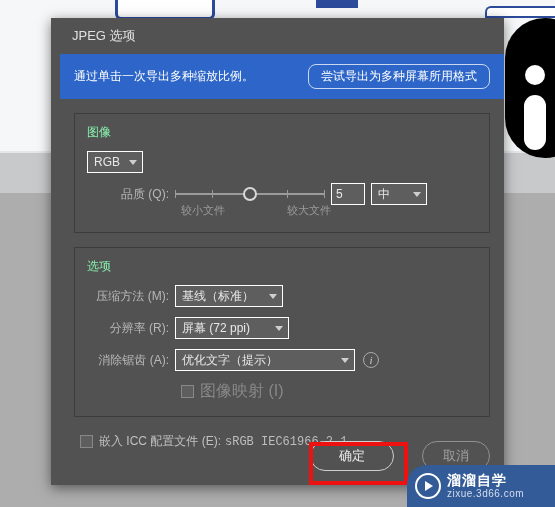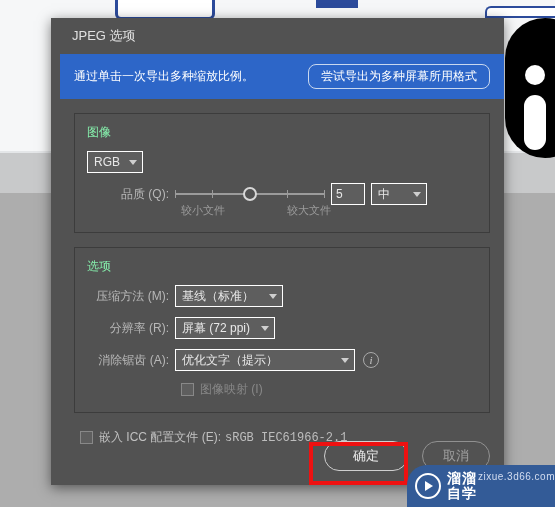--- a/index.html
+++ b/index.html
@@ -153,21 +153,21 @@
     top: 9px;
     width: 0; height: 0;
     border-left: 4px solid transparent;
     border-right: 4px solid transparent;
     border-top: 5px solid #cfcfcf;
     pointer-events: none;
   }
   .sel-wide1 select { width: 56px; }
   .sel-wide2 select { width: 56px; }
   .sel-wide3 select { width: 108px; }
-  .sel-wide4 select { width: 100px; }
+  .sel-wide4 select { width: 114px; }
   .sel-wide5 select { width: 180px; }
   input.num {
     width: 34px;
     padding: 2px 4px;
     text-align: left;
   }
 
   .slider-wrap {
     display: flex;
     align-items: center;
@@ -221,21 +221,21 @@
     display: inline-block;
     margin-right: 6px;
     vertical-align: middle;
     flex-shrink: 0;
   }
   .checkbox-row {
     display: flex;
     align-items: center;
     margin-left: 94px;
     color: #888;
-    font-size: 12px;
+    font-size: 16px;
   }
 
   .info-icon {
     width: 16px; height: 16px;
     border: 1px solid #aaa;
     border-radius: 50%;
     display: inline-flex;
     align-items: center;
     justify-content: center;
     font-size: 11px;
@@ -256,21 +256,21 @@
     font-family: "Courier New", monospace;
     color: #bdbdbd;
     margin-left: 4px;
   }
 
   .footer {
     position: absolute;
     bottom: 14px;
     right: 14px;
     display: flex;
-    gap: 14px;
+    gap: 28px;
   }
   .btn {
     border: 1px solid #cfcfcf;
     border-radius: 16px;
     background: transparent;
     color: #eaeaea;
     font-size: 13px;
     padding: 5px 28px;
     cursor: pointer;
   }
@@ -297,21 +297,21 @@
     padding-left: 8px;
     gap: 6px;
     color: #fff;
   }
   .wm-logo {
     width: 26px;
     height: 26px;
     position: relative;
     flex-shrink: 0;
   }
-  .wm-text { display: flex; flex-direction: row; line-height: 1.1; }
+  .wm-text { display: flex; flex-direction: column; line-height: 1.1; }
   .wm-cn { font-size: 14px; font-weight: bold; letter-spacing: 1px; }
   .wm-url { font-size: 10px; color: #d3ddf0; letter-spacing: 0.5px; }
 </style>
 </head>
 <body>
 
 <div class="bg-top"></div>
 <div class="bg-bottom"></div>
 <div class="bg-shape1"></div>
 <div class="bg-shape2"></div>

